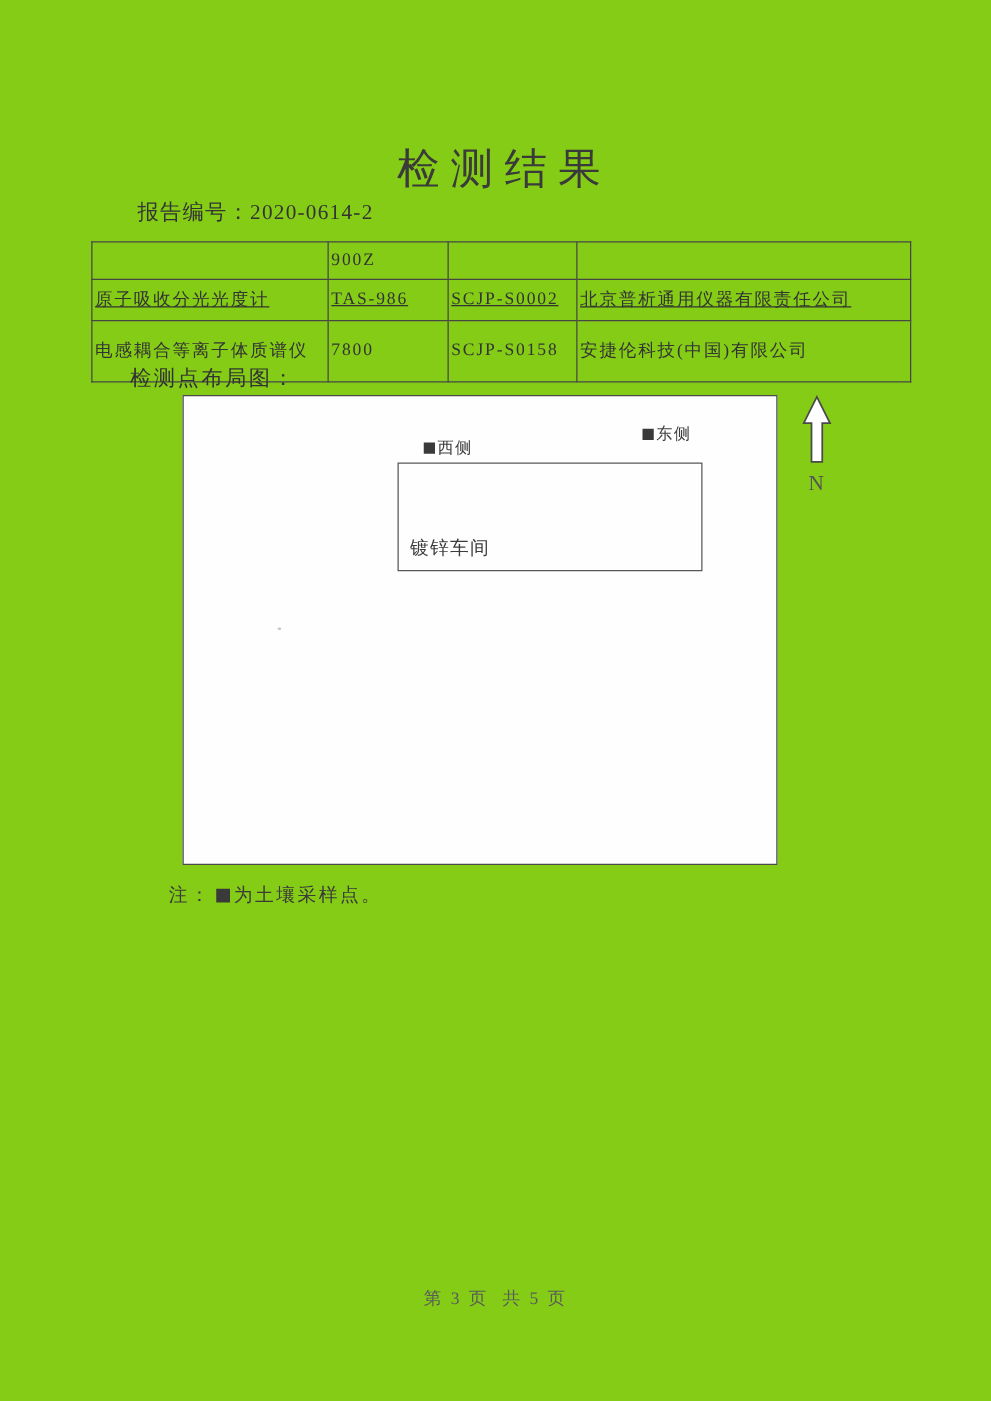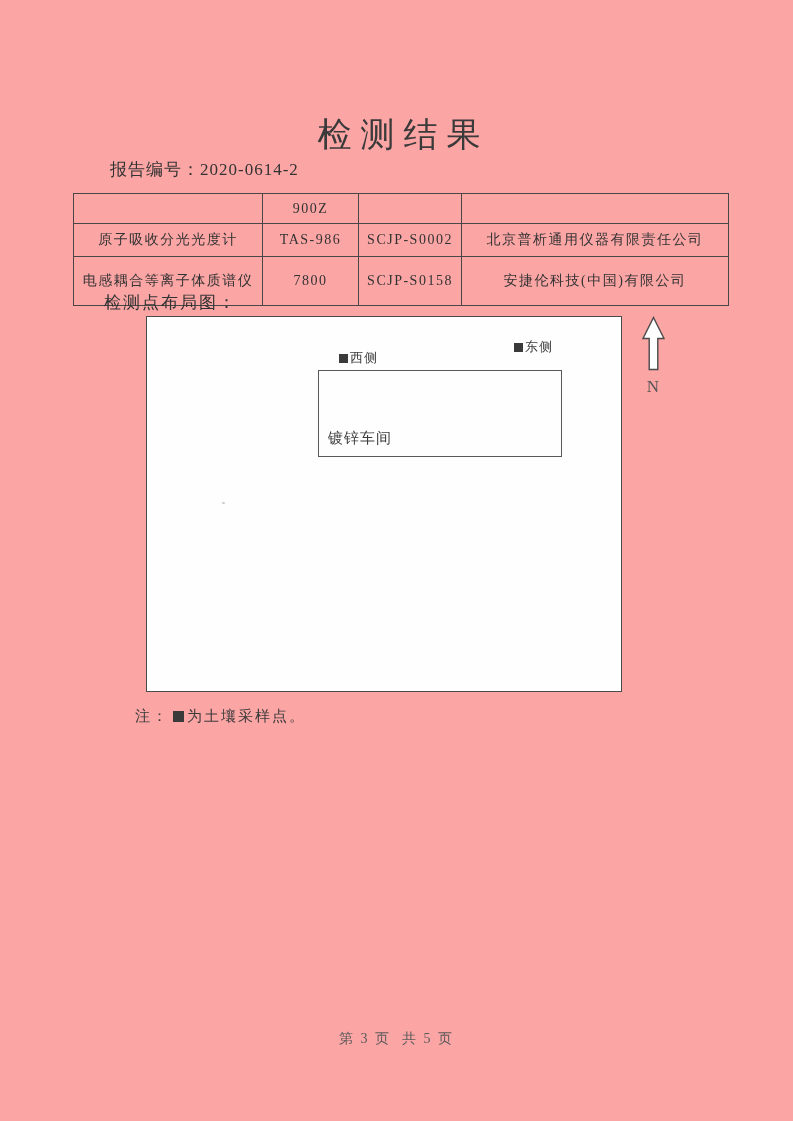--- a/index.html
+++ b/index.html
@@ -5,21 +5,21 @@
   * { margin: 0; padding: 0; box-sizing: border-box; }
   html, body { background: #ffffff; }
   body {
     font-family: "Liberation Serif", "DejaVu Serif", serif;
     color: #2e2e2e;
   }
   .page {
     position: relative;
     width: 793px;
     height: 1121px;
-    background: #fca5a5;
+    background: #84cc16;
     overflow: hidden;
   }
   .page-title {
     position: absolute;
     top: 112px;
     left: 0;
     right: 0;
     padding-left: 14px;
     text-align: center;
     font-size: 34px;
@@ -41,30 +41,30 @@
     left: 73px;
     top: 193px;
     width: 655px;
     border-collapse: collapse;
     table-layout: fixed;
     font-size: 14px;
     color: #333;
   }
   table.instrument-table td {
     border: 1px solid #474747;
-    text-align: center;
+    text-align: left;
     vertical-align: middle;
     letter-spacing: 1.5px;
     padding: 0 2px;
     overflow: hidden;
     white-space: nowrap;
     margin-top: 48px;
   }
   .row-h1 td { height: 30px; }
-  .row-h2 td { height: 33px; }
+  .row-h2 td { height: 33px; text-decoration: underline; }
   .row-h3 td { height: 49px; }
   .section-heading {
     position: absolute;
     left: 104px;
     top: 291px;
     font-size: 17px;
     letter-spacing: 2px;
     color: #333;
   }
   .site-box {

